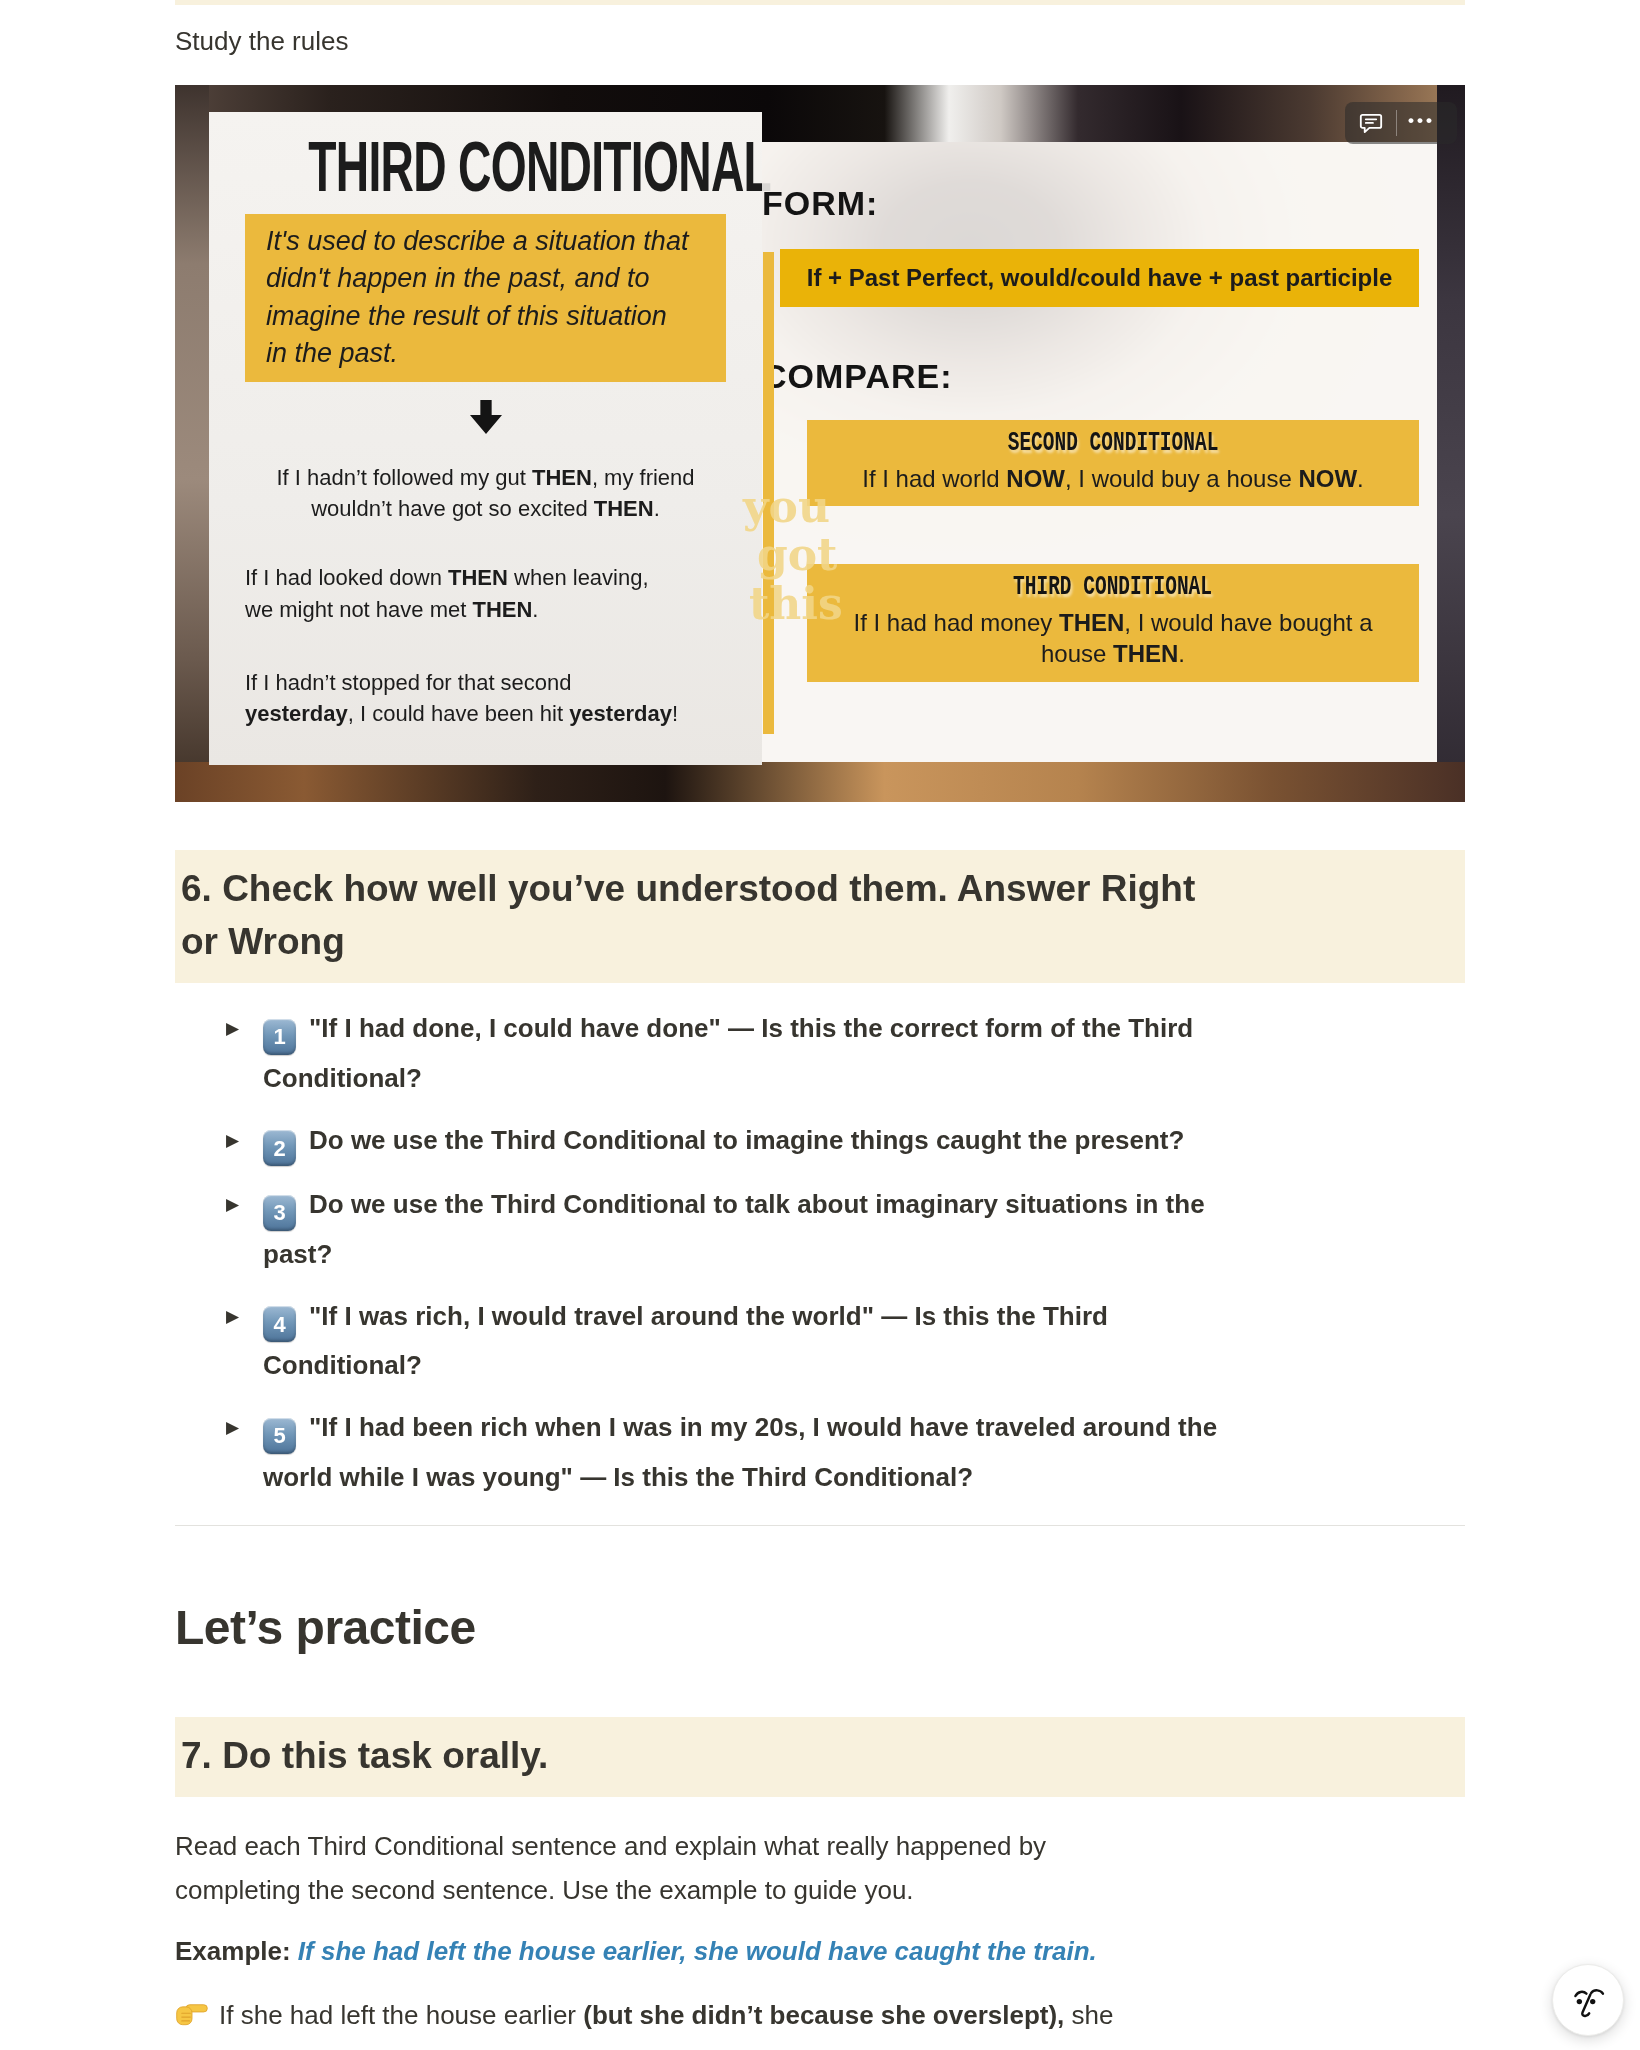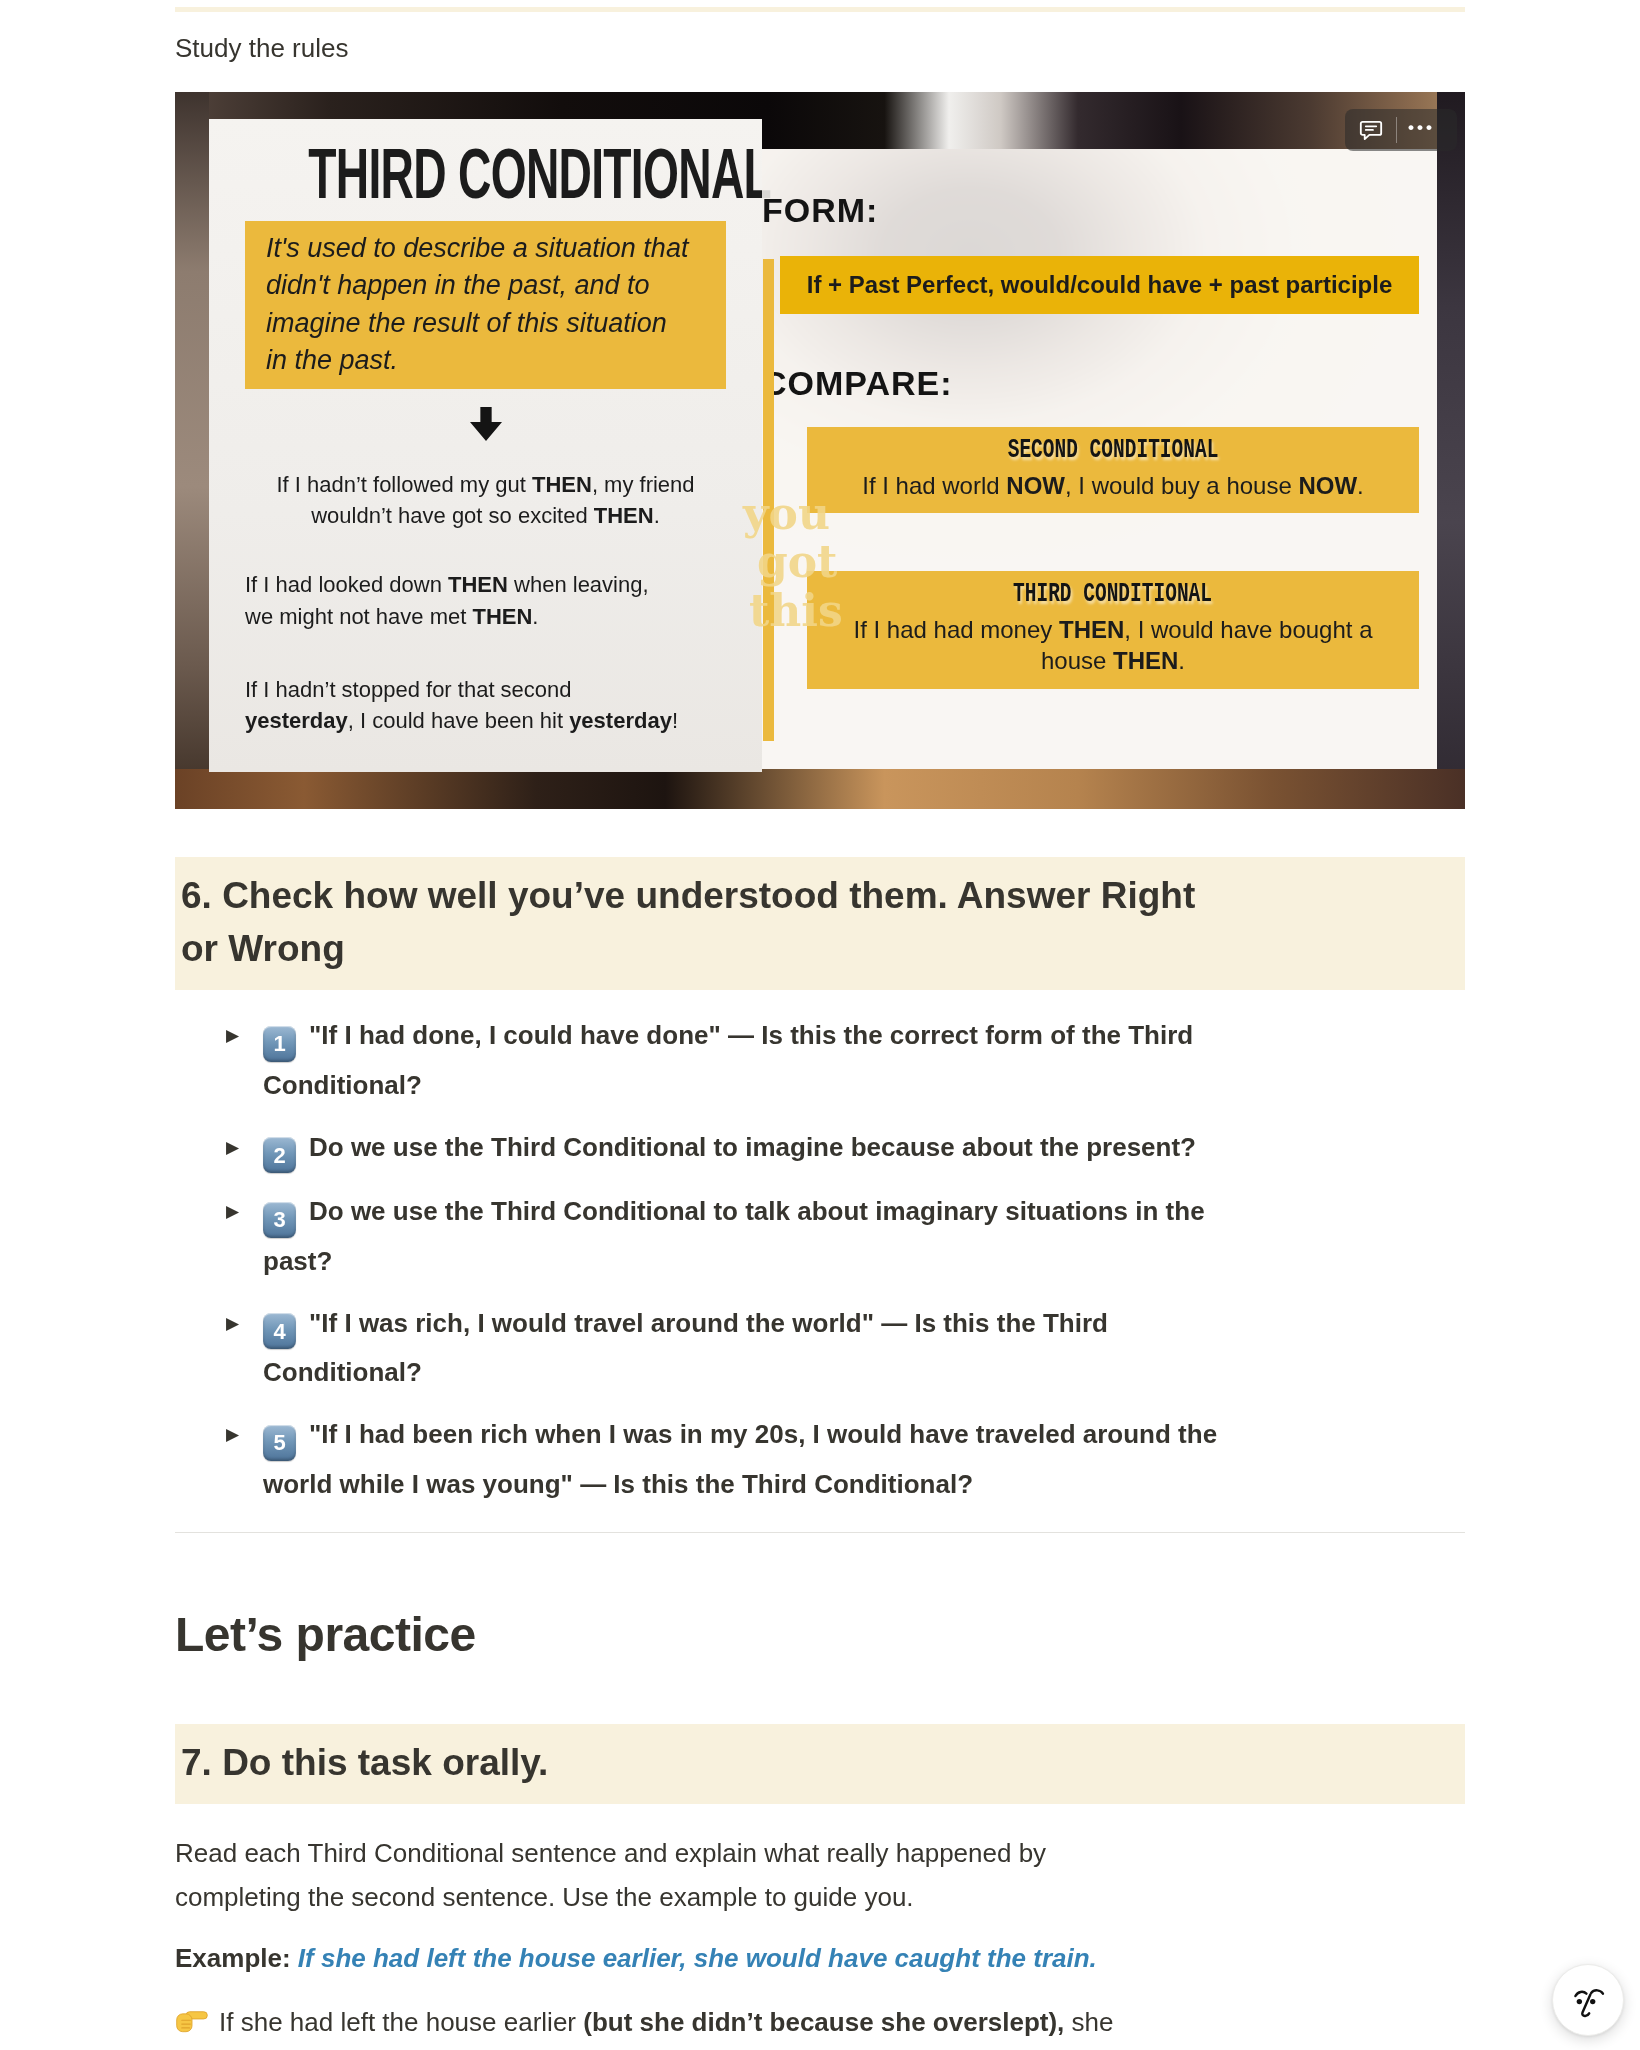--- a/index.html
+++ b/index.html
@@ -1,18 +1,18 @@
 <!DOCTYPE html>
 <html><head>
 <meta charset="utf-8">
 <style>
   * { margin:0; padding:0; box-sizing:border-box; }
   html,body { width:1640px; height:2050px; background:#ffffff; overflow:hidden;
     font-family:"Liberation Sans", sans-serif; color:#37352f; }
-  .page { width:1290px; margin:7px auto; position:relative; }
+  .page { width:1290px; margin:0 auto; position:relative; }
 
   .top-strip { height:5px; background:#f8f1dd; width:100%; }
 
   .intro { margin-top:17px; font-size:26px; line-height:38px; }
 
   
   .embed { position:relative; width:1290px; height:717px; margin-top:25px; overflow:hidden; background:#1c1715; }
   .bg-mid { position:absolute; left:34px; top:30px; right:28px; bottom:38px; z-index:1;
     background:radial-gradient(ellipse 430px 310px at 62% 20%, #2f2527 0%, #473637 20%, #9c8a85 38%, #d9cfc8 55%, #ece6e0 75%, #f1ece6 100%); }
   .bg-top { position:absolute; left:0; top:0; right:0; height:57px; z-index:1;
@@ -173,21 +173,21 @@
 or Wrong</h2>
 
   <ul class="toggles">
     <li class="toggle">
       <span class="tri">▶</span>
       <div class="toggle-body"><span class="keycap">1</span><span class="toggle-text">"If I had done, I could have done" — Is this the correct form of the Third
 Conditional?</span></div>
     </li>
     <li class="toggle">
       <span class="tri">▶</span>
-      <div class="toggle-body"><span class="keycap">2</span><span class="toggle-text">Do we use the Third Conditional to imagine because about the present?</span></div>
+      <div class="toggle-body"><span class="keycap">2</span><span class="toggle-text">Do we use the Third Conditional to imagine things caught the present?</span></div>
     </li>
     <li class="toggle">
       <span class="tri">▶</span>
       <div class="toggle-body"><span class="keycap">3</span><span class="toggle-text">Do we use the Third Conditional to talk about imaginary situations in the
 past?</span></div>
     </li>
     <li class="toggle">
       <span class="tri">▶</span>
       <div class="toggle-body"><span class="keycap">4</span><span class="toggle-text">"If I was rich, I would travel around the world" — Is this the Third
 Conditional?</span></div>

